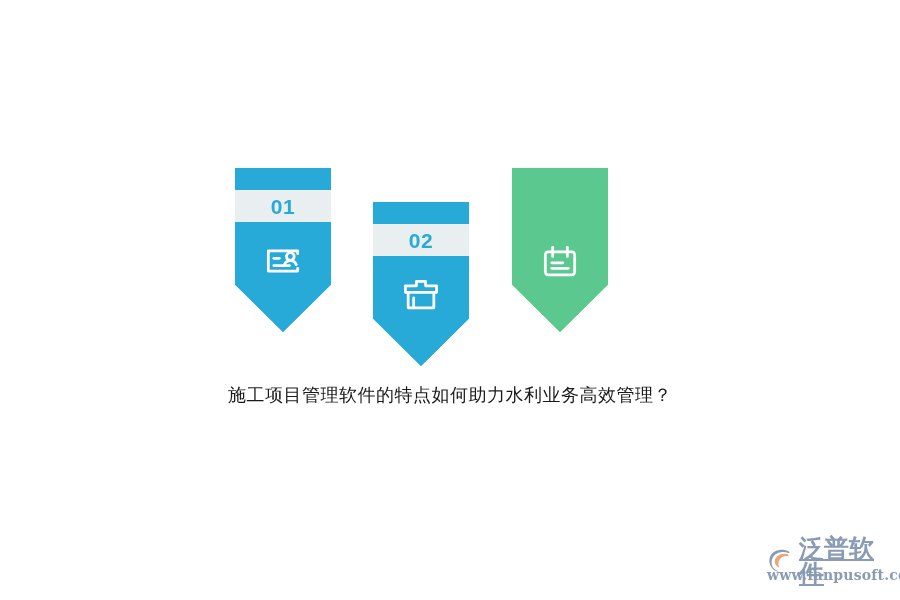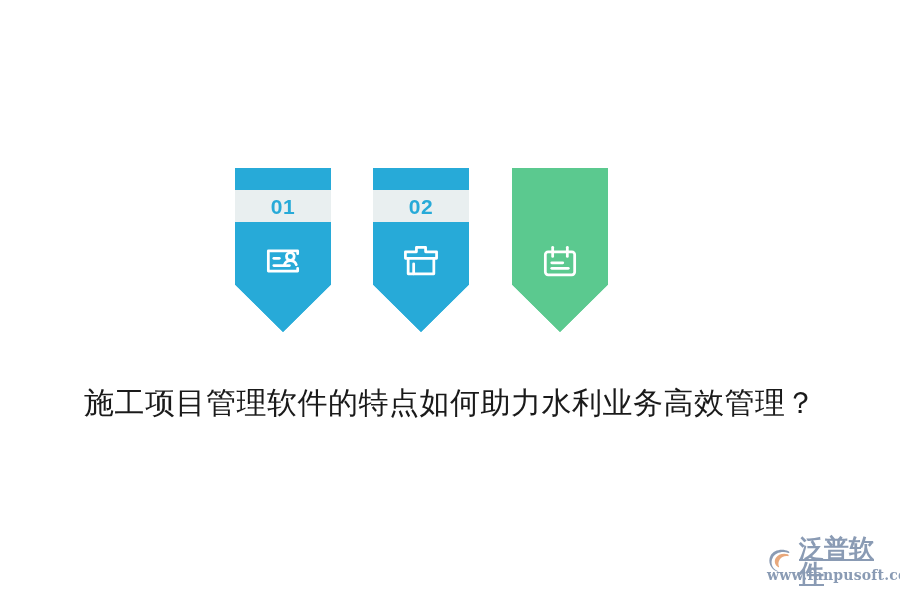--- a/index.html
+++ b/index.html
@@ -78,32 +78,32 @@
     width: 44px;
     height: 44px;
   }
   .banner-icon svg {
     display: block;
     width: 44px;
     height: 44px;
   }
 
   #banner-1 { left: 235px; }
-  #banner-2 { left: 373px; }
+  #banner-2 { left: 373px; margin-top: 34px; }
   #banner-3 { left: 512px; }
 
   
   .headline {
     position: absolute;
     left: 0;
     top: 383px;
     width: 900px;
     text-align: center;
     font-family: "DejaVu Serif", "Liberation Serif", serif;
-    font-size: 30px;
+    font-size: 18px;
     font-weight: 400;
     color: #1a1a1a;
     letter-spacing: 0.5px;
     white-space: nowrap;
   }
 
   
   .watermark {
     position: absolute;
     left: 766px;

